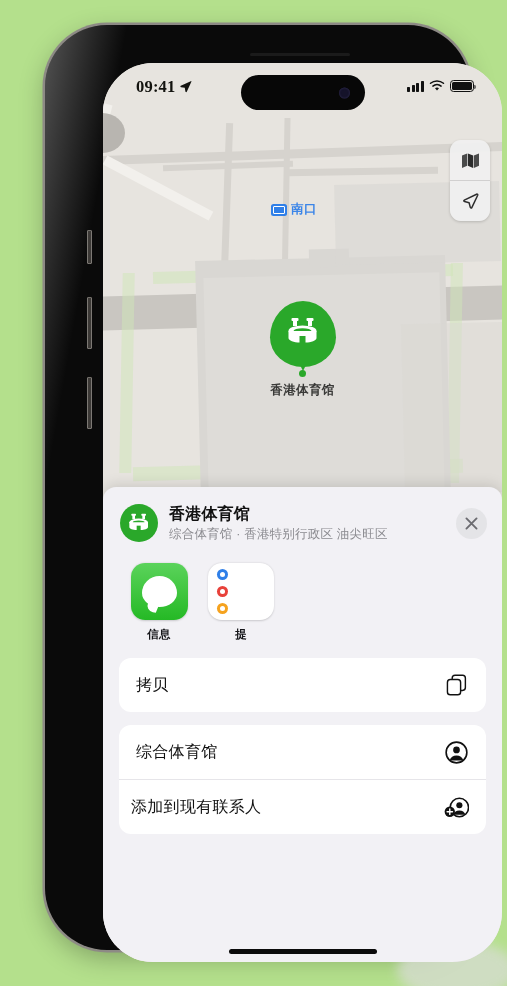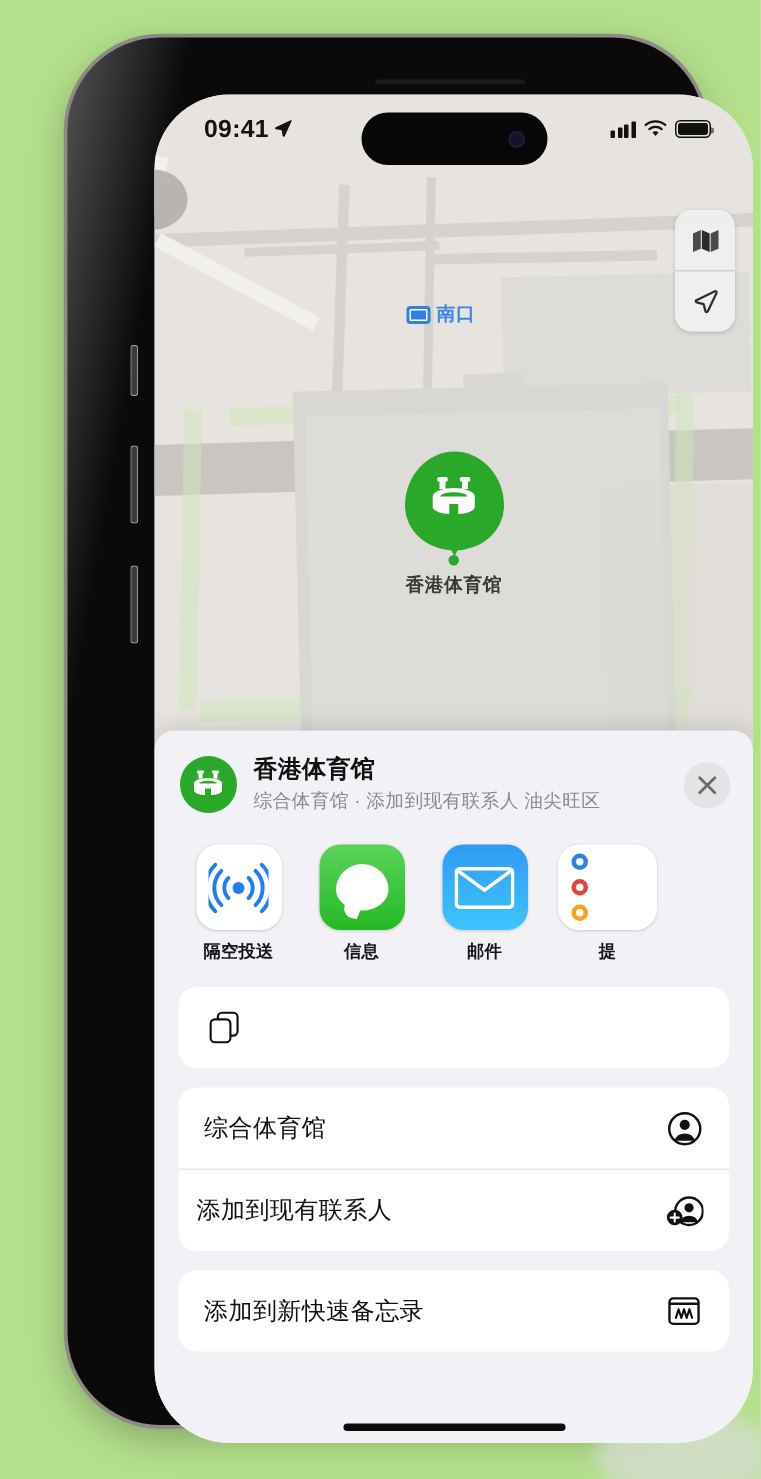--- a/index.html
+++ b/index.html
@@ -57,21 +57,21 @@
   .pin-wrap{position:absolute;left:0;right:0;top:238px;display:flex;flex-direction:column;align-items:center;}
   .pin{position:relative;width:66px;height:66px;}
   .pin-bubble{position:absolute;left:0;top:0;width:66px;height:66px;background:#2aa82a;border-radius:50% 50% 50% 50%/55% 55% 45% 45%;}
   .pin-tail{position:absolute;left:50%;top:48px;width:0;height:0;transform:translateX(-50%);
             border-left:11px solid transparent;border-right:11px solid transparent;border-top:22px solid #2aa82a;}
   .pin-glyph{position:absolute;left:0;top:0;width:66px;height:62px;display:flex;align-items:center;justify-content:center;z-index:2;}
   .pin-dot{width:7px;height:7px;border-radius:50%;background:#2aa82a;margin-top:3px;}
   .pin-label{margin-top:5px;font-size:12.5px;font-weight:700;color:#3a3a38;letter-spacing:.4px;}
 
   
-  .statusbar{position:absolute;left:0;top:0;width:399px;height:52px;z-index:40;}
+  .statusbar{position:absolute;left:0;top:0;width:399px;height:52px;z-index:40;font-family:Liberation Serif, serif;}
   .sb-time{position:absolute;left:33px;top:14px;display:flex;align-items:center;gap:3px;
            font-size:16.5px;font-weight:700;color:#13130f;letter-spacing:.2px;}
   .sb-right{position:absolute;right:28px;top:17px;display:flex;align-items:center;gap:5px;}
   .island{position:absolute;left:50%;top:12px;transform:translateX(-50%);
           width:124px;height:35px;border-radius:19px;background:#070707;}
   .island-cam{position:absolute;right:15px;top:50%;transform:translateY(-50%);
               width:11px;height:11px;border-radius:50%;background:#15132a;
               box-shadow:inset 0 0 2px #3a3660;}
   .bars{display:flex;align-items:flex-end;gap:1.6px;height:11px;}
   .bars i{width:3px;background:#111;border-radius:.7px;}
@@ -262,62 +262,39 @@
               <rect x="23" y="2" width="4" height="7" fill="#fff"></rect>
                 <rect x="21.5" y="1" width="7" height="3" rx="1" fill="#fff"></rect>
               <ellipse cx="17.5" cy="14" rx="14" ry="5.6" fill="#fff"></ellipse>
               <ellipse cx="17.5" cy="14" rx="9" ry="2.8" fill="#2aa82a"></ellipse>
               <path d="M3.5 14v7c0 2.6 5.4 4.6 11 4.6h6c5.6 0 11-2 11-4.6v-7Z" fill="#fff"></path>
               <rect x="14.5" y="19" width="6" height="8" fill="#2aa82a"></rect>
             </svg>
           </div>
           <div class="place-txt">
             <div class="place-title">香港体育馆</div>
-            <div class="place-sub">综合体育馆 · 添加到现有联系人 油尖旺区</div>
+            <div class="place-sub">综合体育馆 · 香港特别行政区 油尖旺区</div>
           </div>
           <div class="close-btn">
             <svg width="15" height="15" viewBox="0 0 16 16">
               <path d="M2.6 2.6 13.4 13.4M13.4 2.6 2.6 13.4" stroke="#6b6b70" stroke-width="2" stroke-linecap="round"></path>
             </svg>
           </div>
         </div>
 
         <div class="app-row">
 
-          <div class="app">
-            <div class="app-ico ico-airdrop">
-              <svg width="40" height="40" viewBox="0 0 40 40">
-                <circle cx="20" cy="20" r="4" fill="#1f7ff0"></circle>
-                <path d="M13.3 26.7a9.5 9.5 0 0 1 0-13.4" fill="none" stroke="#1f7ff0" stroke-width="2.6" stroke-linecap="round"></path>
-                <path d="M26.7 13.3a9.5 9.5 0 0 1 0 13.4" fill="none" stroke="#1f7ff0" stroke-width="2.6" stroke-linecap="round"></path>
-                <path d="M8.6 31.4a16.1 16.1 0 0 1 0-22.8" fill="none" stroke="#1f7ff0" stroke-width="2.6" stroke-linecap="round"></path>
-                <path d="M31.4 8.6a16.1 16.1 0 0 1 0 22.8" fill="none" stroke="#1f7ff0" stroke-width="2.6" stroke-linecap="round"></path>
-                <path d="M4.5 35.5a22 22 0 0 1 0-31" fill="none" stroke="#1f7ff0" stroke-width="2.6" stroke-linecap="round"></path>
-                <path d="M35.5 4.5a22 22 0 0 1 0 31" fill="none" stroke="#1f7ff0" stroke-width="2.6" stroke-linecap="round"></path>
-              </svg>
-            </div>
-            <div class="app-name">隔空投送</div>
-          </div>
 
           <div class="app">
             <div class="app-ico ico-messages">
               <span class="bubble"></span>
             </div>
             <div class="app-name">信息</div>
           </div>
 
-          <div class="app">
-            <div class="app-ico ico-mail">
-              <svg width="40" height="28" viewBox="0 0 40 28">
-                <rect x="1.2" y="1.2" width="37.6" height="25.6" rx="2.4" fill="none" stroke="#fff" stroke-width="2.4"></rect>
-                <path d="M2.4 2.6 20 15.4 37.6 2.6" fill="none" stroke="#fff" stroke-width="2.4" stroke-linejoin="round"></path>
-              </svg>
-            </div>
-            <div class="app-name">邮件</div>
-          </div>
 
 
           <div class="app">
             <div class="app-ico ico-reminders">
               <span class="rem-dot" style="background:#2f7fe8;">
                   <i></i>
                 </span>
               <span class="rem-dot" style="background:#e8413a;">
                   <i></i>
                 </span>
@@ -326,20 +303,21 @@
                 </span>
             </div>
             <div class="app-name">提</div>
           </div>
         </div>
 
         <div class="actions">
 
           <div class="card">
             <div class="row">
+              <span class="row-label">拷贝</span>
               <span class="row-ico">
                 <svg width="21" height="22" viewBox="0 0 22 23">
                   <rect x="6.5" y="1.2" width="13.8" height="16" rx="3" fill="none" stroke="#111" stroke-width="1.5"></rect>
                   <rect x="1.5" y="5.8" width="13.8" height="16" rx="3" fill="#fff" stroke="#111" stroke-width="1.5"></rect>
                 </svg>
               </span>
             </div>
           </div>
 
           <div class="card">
@@ -361,30 +339,20 @@
                   <circle cx="16" cy="9.6" r="3.2" fill="#111"></circle>
                   <path d="M9.6 19.6a6.8 6.8 0 0 1 12.8 0" fill="#111"></path>
                   <circle cx="6" cy="16.4" r="5.4" fill="#111"></circle>
                   <path d="M6 13.6v5.6M3.2 16.4h5.6" stroke="#fff" stroke-width="1.5" stroke-linecap="round"></path>
                 </svg>
               </span>
             </div>
           </div>
 
           <div class="card">
-            <div class="row">
-              <span class="row-label">添加到新快速备忘录</span>
-              <span class="row-ico">
-                <svg width="22" height="22" viewBox="0 0 22 22">
-                  <rect x="1.3" y="2.6" width="19.4" height="17" rx="2.6" fill="none" stroke="#111" stroke-width="1.6"></rect>
-                  <path d="M1.3 6.2h19.4" stroke="#111" stroke-width="1.6"></path>
-                  <path d="M5.6 15.6 7.4 9.8l1.8 5.8 1.8-5.8 1.8 5.8 1.8-5.8 1.8 5.8" fill="none" stroke="#111" stroke-width="1.4" stroke-linejoin="round" stroke-linecap="round"></path>
-                </svg>
-              </span>
-            </div>
           </div>
         </div>
 
         <div class="home-ind"></div>
       </div>
 
     </div>
     <div class="frame-shine"></div>
   </div>
 

